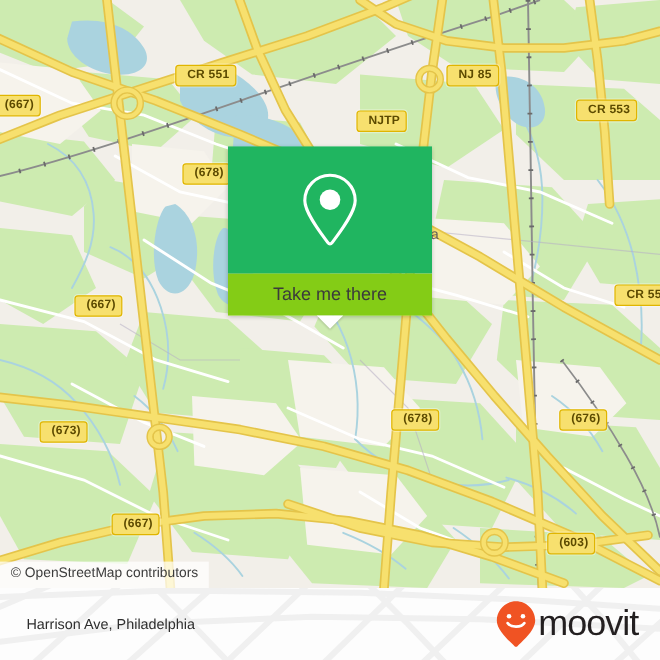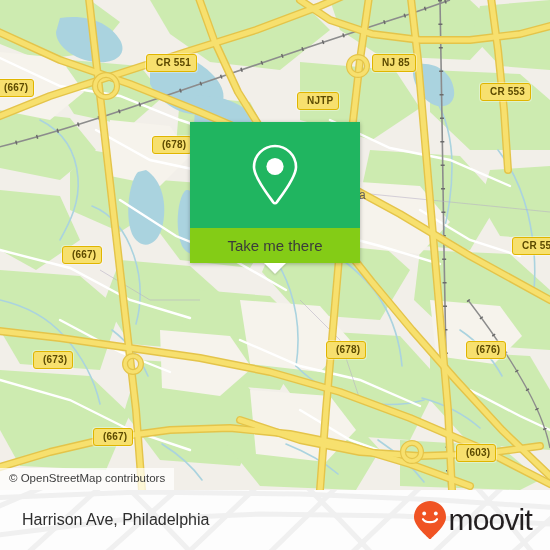--- a/index.html
+++ b/index.html
@@ -129,21 +129,21 @@
   .footer-bg {
     position: absolute;
     left: 0;
     top: 0;
   }
   .footer-title {
     position: absolute;
     left: 22px;
     top: 50%;
     transform: translateY(-50%);
-    font-size: 16px;
+    font-size: 12px;
     color: #2e2e2e;
     font-family: "Liberation Sans", sans-serif;
     white-space: nowrap;
   }
   .brand {
     position: absolute;
     right: 18px;
     top: 50%;
     transform: translateY(-50%);
     display: flex;

